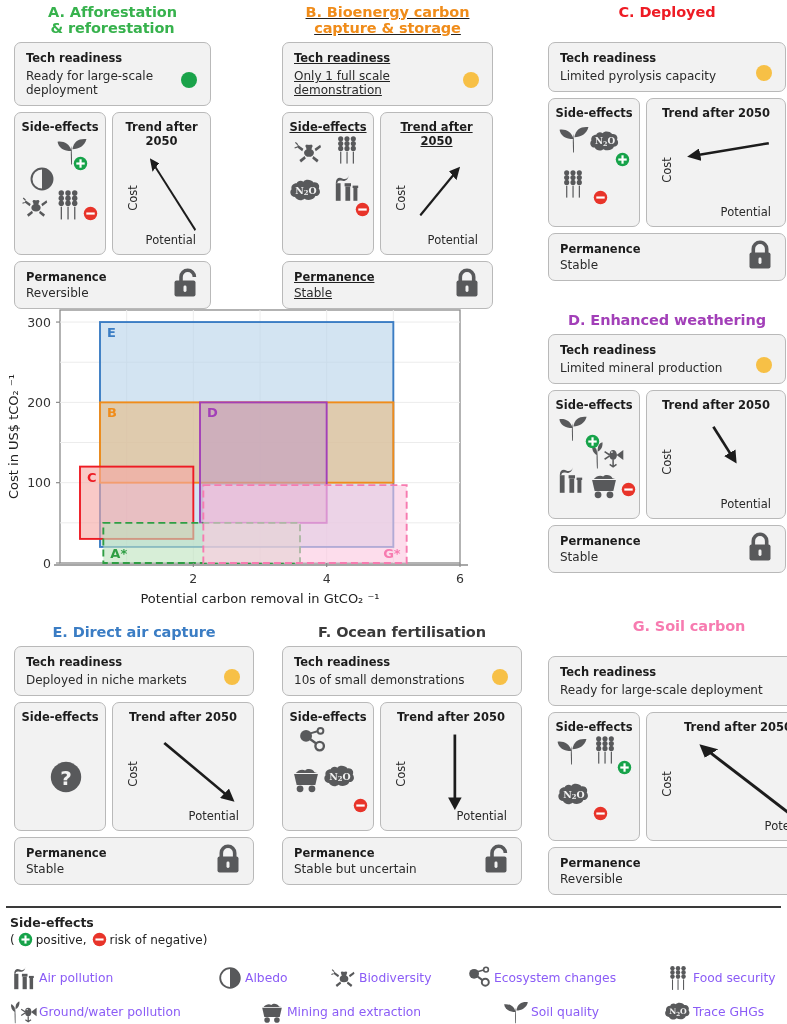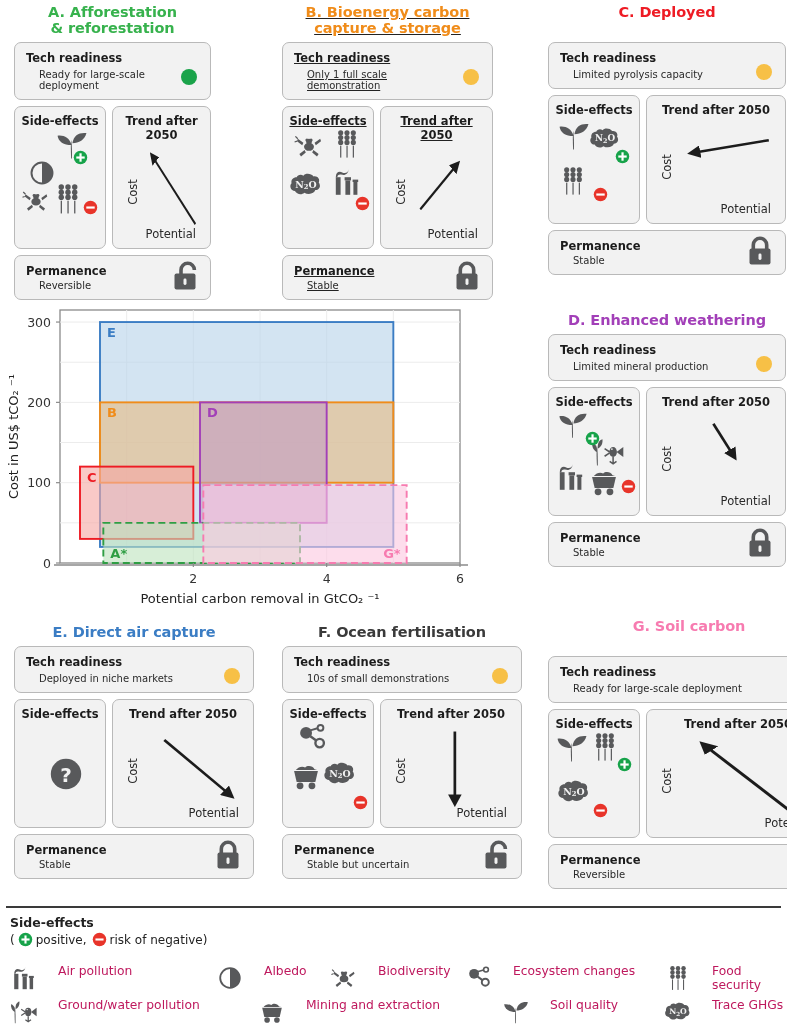--- a/index.html
+++ b/index.html
@@ -22,21 +22,21 @@
     line-height:1.12;
     letter-spacing:-0.1px;
   }
   .box {
     border:1px solid #b9b9b9;
     border-radius:7px;
     background:#f2f2f2;
     position:relative;
   }
   .hdr { font-weight:bold; font-size:11.5px; color:#1c1c1c; }
-  .sub { font-size:10px; color:#2a2a2a;margin-left:13px; }
+  .sub { font-size:12px; color:#2a2a2a; }
 
   .tech {
     padding:8px 10px 8px 11px;
   }
   .tech .hdr { margin-bottom:4px; }
   .dot {
     position:absolute; right:13px; top:50%; transform:translateY(-2px);
     width:16px; height:16px; border-radius:50%;
   }
   .dot.green { background:#1aa34a; }
@@ -72,21 +72,21 @@
   .badge { position:absolute; width:15px; height:15px; }
 
   
   #chart { position:absolute; left:0; top:283px; width:492px; height:330px; }
 
   
   #legend { position:absolute; left:0; top:906px; width:787px; height:118px; }
   .legend-rule { position:absolute; left:6px; top:0; width:775px; height:2px; background:#3a3a3a; }
   .legend-title { position:absolute; left:10px; top:9px; font-weight:bold; font-size:12.5px; }
   .legend-sub { position:absolute; left:10px; top:26px; font-size:12px; display:flex; align-items:center; gap:2px; }
-  .lg-item { position:absolute; display:flex; align-items:flex-start; gap:20px; font-size:12.3px; color:#be185d; }
+  .lg-item { position:absolute; display:flex; align-items:center; gap:1px; font-size:12.3px; color:#8b5cf6; }
   .lg-item .lg-ic { width:28px; height:28px; display:flex; align-items:center; justify-content:center; flex:0 0 28px; }
 </style>
 </head>
 <body>
 
 <div id="panels-root">
     <div class="panel" style="left:14px;top:4px;width:197px;">
       <div class="panel-title" style="color:#37b24d;height:38px;">
         <div>A. Afforestation</div>
         <div>&amp; reforestation</div>

